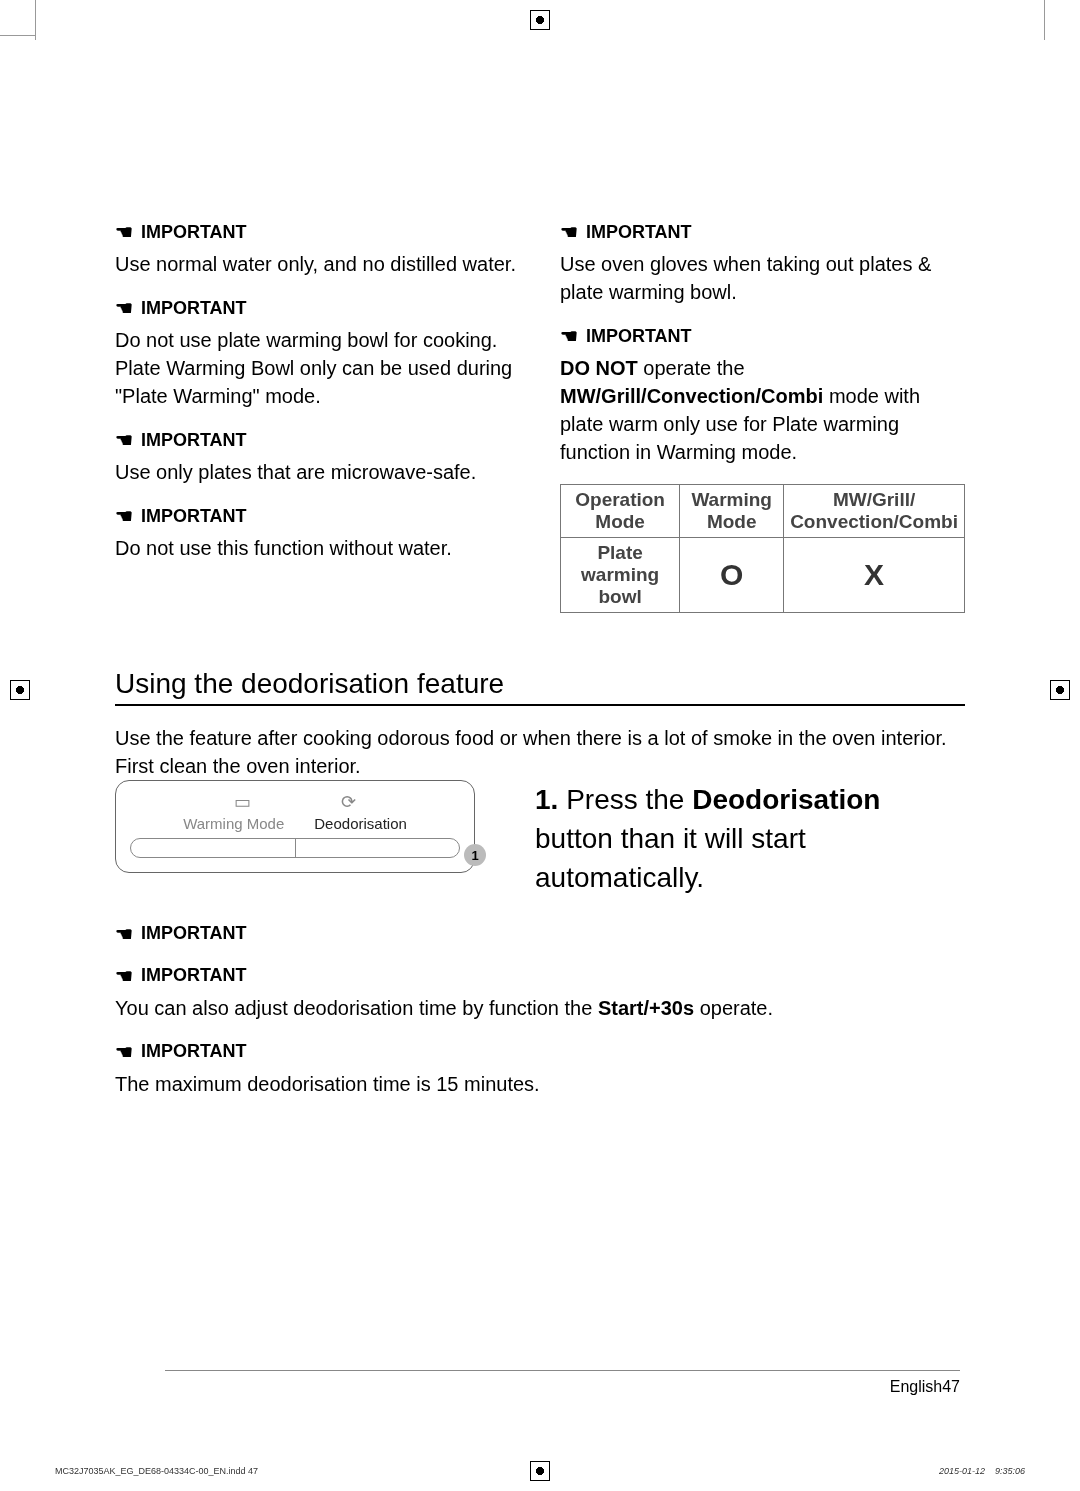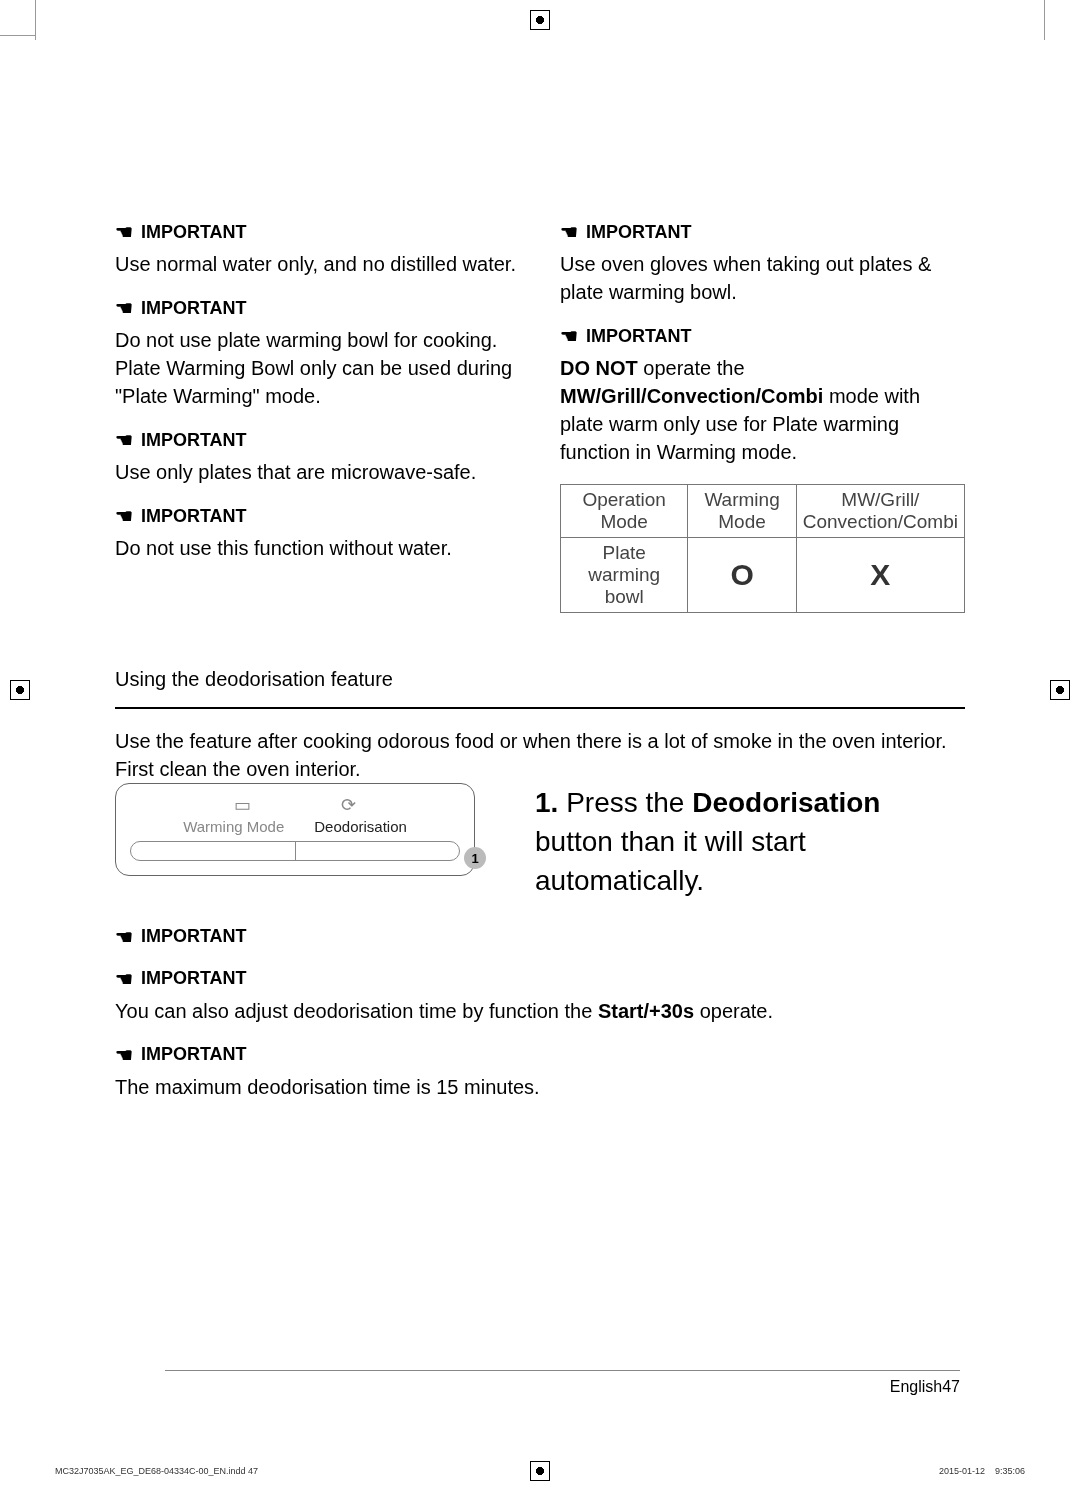--- a/index.html
+++ b/index.html
@@ -118,33 +118,33 @@
     table.op-table {
       border-collapse: collapse;
       width: 100%;
       margin-top: 4px;
       font-size: 19px;
     }
     table.op-table td, table.op-table th {
       border: 1px solid #777;
       text-align: center;
       padding: 4px 6px;
-      font-weight: normal;
+      font-weight: bold;
       color: #444;
     }
     table.op-table .big {
       font-size: 30px;
       font-weight: bold;
       color: #333;
     }
     .section-title {
-      font-size: 20px;
+      font-size: 28px;
       font-weight: normal;
       margin-top: 55px;
-      padding-bottom: 16px;
+      padding-bottom: 4px;
       border-bottom: 2px solid #000;
       margin-bottom: 18px;
     }
     .section-intro {
       font-size: 20px;
       line-height: 1.4;
     }
     .step-row {
       display: flex;
       gap: 60px;
@@ -243,20 +243,21 @@
       left: 55px;
       font-size: 9px;
       color: #333;
     }
     .print-meta-right {
       position: absolute;
       bottom: 15px;
       right: 55px;
       font-size: 9px;
       color: #333;
+      font-style: italic;
     }
   </style>
 </head>
 <body>
 
 <div class="crop-mark-top"></div>
 <div class="crop-mark-bottom"></div>
 <div class="crop-mark-left"></div>
 <div class="crop-mark-right"></div>
 <div class="trim-line-v1"></div>

